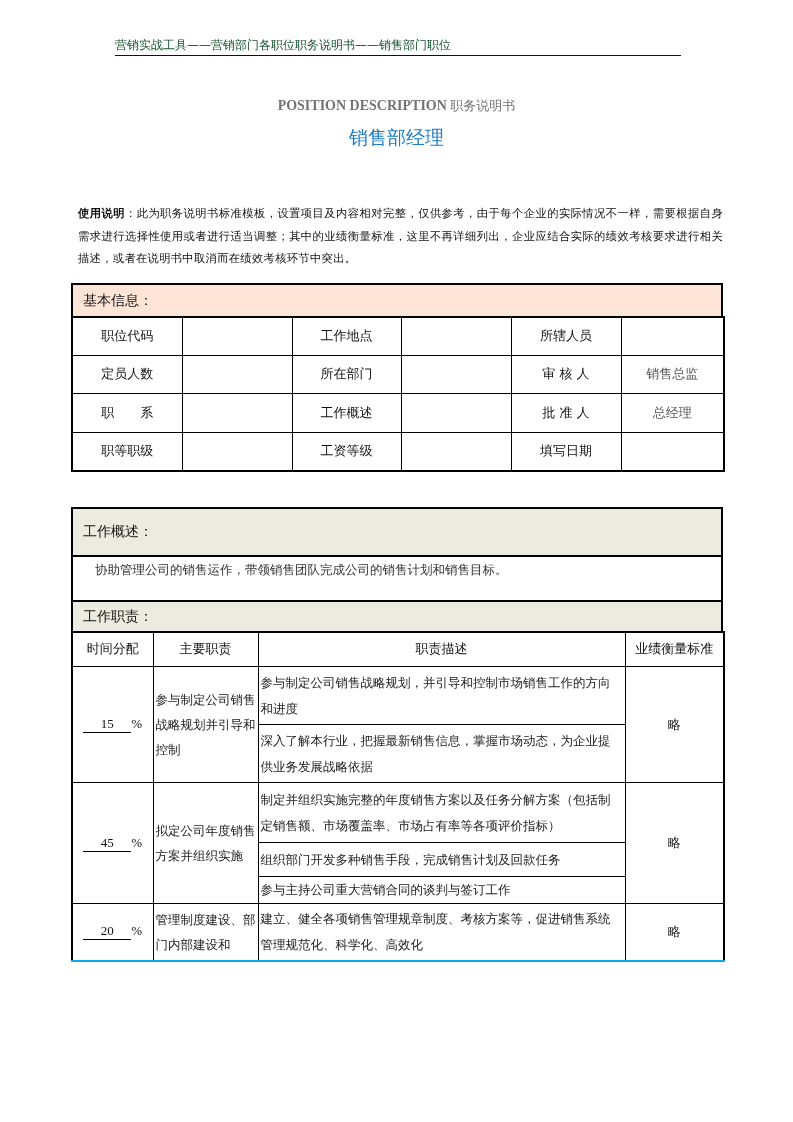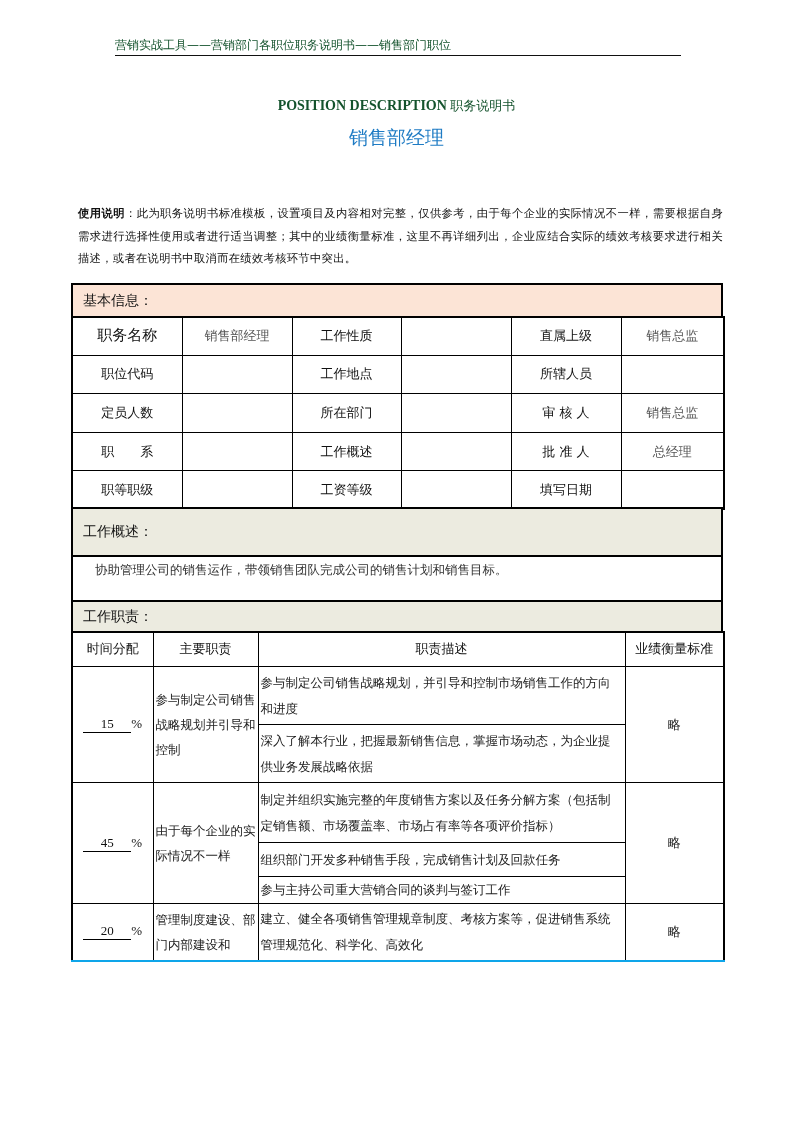--- a/index.html
+++ b/index.html
@@ -6,21 +6,21 @@
   html, body { width: 793px; height: 1122px; background: #ffffff; overflow: hidden; }
   body { position: relative; font-family: "DejaVu Sans", "Liberation Sans", sans-serif; color: #111; }
 
   .running-header {
     position: absolute; left: 115px; top: 37px; width: 566px;
     font-size: 12px; color: #14532d; line-height: 16px;
     padding-bottom: 2px; border-bottom: 1px solid #111;
   }
   .doc-title {
     position: absolute; left: 0; top: 97px; width: 793px; text-align: center;
-    font-family: "Liberation Serif", "DejaVu Serif", serif; font-weight: bold; font-size: 14px; color: #14532d;
+    font-family: "Liberation Serif", "DejaVu Serif", serif; font-weight: bold; font-size: 14px; color: #737373;
   }
   .doc-title .cn { font-family: "DejaVu Sans", sans-serif; font-weight: normal; font-size: 13px; }
   .position-title {
     position: absolute; left: 0; top: 125px; width: 793px; text-align: center;
     font-size: 19px; color: #1e7bc4;
   }
   .usage-note {
     position: absolute; left: 78px; top: 202px; width: 645px;
     font-family: "DejaVu Serif", "Liberation Serif", serif;
     font-size: 11.3px; line-height: 22.5px; color: #111; letter-spacing: 0.3px;
@@ -82,28 +82,20 @@
 <table class="basic-table">
   <colgroup>
     <col style="width:110px">
       <col style="width:110px">
       <col style="width:109px">
       <col style="width:110px">
       <col style="width:110px">
       <col style="width:103px">
   </colgroup>
   <tbody>
-      <tr>
-    <td class="big">职务名称</td>
-    <td class="val">销售部经理</td>
-    <td>工作性质</td>
-    <td class="val"></td>
-    <td>直属上级</td>
-    <td class="val">销售总监</td>
-  </tr>
   <tr>
     <td>职位代码</td>
     <td class="val"></td>
     <td>工作地点</td>
     <td class="val"></td>
     <td>所辖人员</td>
     <td class="val"></td>
   </tr>
   <tr>
     <td>定员人数</td>
@@ -160,21 +152,21 @@
     <td class="std" rowspan="2">略</td>
   </tr>
   <tr style="height:58px">
     <td class="desc">深入了解本行业，把握最新销售信息，掌握市场动态，为企业提供业务发展战略依据</td>
   </tr>
 
   <tr style="height:60px">
     <td class="pct" rowspan="3">
       <span class="num">45</span><span>%</span>
     </td>
-    <td class="main" rowspan="3">由于每个企业的实际情况不一样</td>
+    <td class="main" rowspan="3">拟定公司年度销售方案并组织实施</td>
     <td class="desc">制定并组织实施完整的年度销售方案以及任务分解方案（包括制定销售额、市场覆盖率、市场占有率等各项评价指标）</td>
     <td class="std" rowspan="3">略</td>
   </tr>
   <tr style="height:34px">
     <td class="desc">组织部门开发多种销售手段，完成销售计划及回款任务</td>
   </tr>
   <tr style="height:19px">
     <td class="desc">参与主持公司重大营销合同的谈判与签订工作</td>
   </tr>
 

